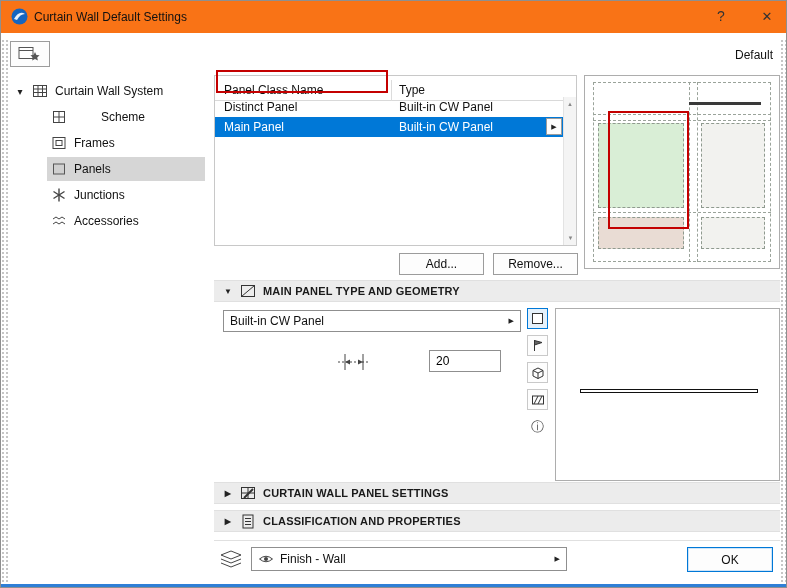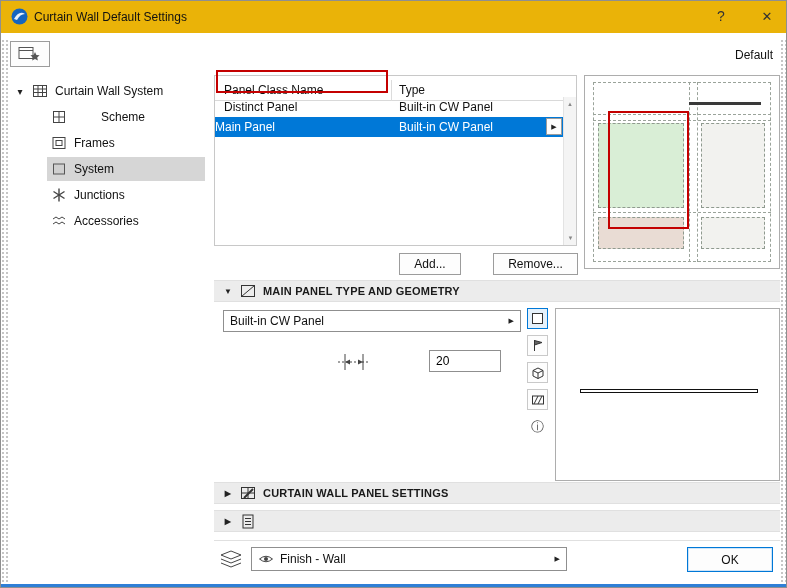--- a/index.html
+++ b/index.html
@@ -35,21 +35,21 @@
   .dash{border:1px dashed #8f9a8f;box-sizing:border-box;}
   .redbox{border:2px solid #c40000;background:transparent;}
   svg{display:block;}
   input{font-family:"Liberation Sans",sans-serif;}
 </style>
 </head>
 <body>
 
 <div class="win">
 
-  <div class="abs" style="left:0;top:0;width:787px;height:32px;background:#eab308;">
+  <div class="abs" style="left:0;top:0;width:787px;height:32px;background:#f97316;">
     <span class="abs" style="left:10px;top:7px;">
       <svg width="17" height="17" viewBox="0 0 17 17">
         <circle cx="8.5" cy="8.5" r="8" fill="#1565c0"></circle>
         <path d="M3 11 Q8 2 14 6 Q9 6 6 12 Z" fill="#ffffff" opacity="0.9"></path>
       </svg>
     </span>
     <span class="abs" style="left:33px;top:9px;">Curtain Wall Default Settings</span>
     <div class="abs flex" style="left:703px;top:0;width:34px;height:30px;justify-content:center;font-size:14px;color:#333;">?</div>
     <div class="abs flex" style="left:747px;top:0;width:38px;height:30px;justify-content:center;font-size:13px;color:#333;">✕</div>
   </div>
@@ -105,21 +105,21 @@
       </span>
       <span class="tree-label">Frames</span>
     </div>
 
     <div class="tree-item" style="left:38px;top:82px;width:158px;background:#d6d6d6;">
       <span>
         <svg width="16" height="16" viewBox="0 0 16 16">
           <rect x="2.5" y="3" width="11" height="10" fill="#cfcfcf" stroke="#555"></rect>
         </svg>
       </span>
-      <span class="tree-label">System</span>
+      <span class="tree-label">Panels</span>
     </div>
 
     <div class="tree-item" style="left:38px;top:108px;">
       <span>
         <svg width="16" height="16" viewBox="0 0 16 16" stroke="#444" stroke-width="1.4" fill="none">
           <line x1="8" y1="1.5" x2="8" y2="14.5"></line>
           <line x1="2.5" y1="4.5" x2="13.5" y2="11.5"></line>
           <line x1="13.5" y1="4.5" x2="2.5" y2="11.5"></line>
         </svg>
       </span>
@@ -144,36 +144,36 @@
       <span class="abs" style="left:176px;top:0;width:1px;height:21px;background:#dcdcdc;"></span>
       <span class="abs" style="left:184px;top:3px;">Type</span>
     </div>
 
     <div class="row" style="left:0;top:21px;width:349px;">
       <span style="padding-left:9px;">Distinct Panel</span>
       <span class="abs" style="left:184px;">Built-in CW Panel</span>
     </div>
 
     <div class="row" style="left:0;top:41px;width:349px;background:#0078d7;color:#fff;">
-      <span style="">Main Panel</span>
+      <span style="padding-left:9px;">Main Panel</span>
       <span class="abs" style="left:184px;">Built-in CW Panel</span>
       <span class="abs btn" style="left:331px;top:1px;width:16px;height:17px;">
         <span class="arrow-r">▶</span>
       </span>
     </div>
 
     <div class="abs" style="left:348px;top:21px;width:13px;height:148px;background:#f4f4f4;border-left:1px solid #e3e3e3;">
       <div class="flex" style="height:14px;justify-content:center;font-size:6px;color:#888;">▲</div>
       <div class="abs flex" style="left:0;bottom:0;width:13px;height:14px;justify-content:center;font-size:6px;color:#888;">▼</div>
     </div>
   </div>
 
   <div class="abs redbox" style="left:215px;top:69px;width:172px;height:23px;"></div>
 
-  <div class="abs btn" style="left:398px;top:252px;width:62px;height:22px;">Add...</div>
+  <div class="abs btn" style="left:398px;top:252px;width:85px;height:22px;">Add...</div>
   <div class="abs btn" style="left:492px;top:252px;width:85px;height:22px;">Remove...</div>
 
   <div class="abs" style="left:583px;top:74px;width:196px;height:194px;background:#fff;border:1px solid #adadad;overflow:hidden;">
     <div class="abs dash" style="left:8px;top:6px;width:178px;height:180px;border-color:#9aa39a;"></div>
     <div class="abs" style="left:104px;top:6px;width:1px;height:180px;border-left:1px dashed #9aa39a;"></div>
     <div class="abs" style="left:112px;top:6px;width:1px;height:180px;border-left:1px dashed #9aa39a;"></div>
     <div class="abs" style="left:8px;top:38px;width:178px;height:1px;border-top:1px dashed #9aa39a;"></div>
     <div class="abs" style="left:8px;top:44px;width:178px;height:1px;border-top:1px dashed #9aa39a;"></div>
     <div class="abs" style="left:104px;top:26px;width:72px;height:3px;background:#3a3a3a;"></div>
     <div class="abs dash" style="left:13px;top:47px;width:86px;height:85px;background:#d9eed6;"></div>
@@ -267,20 +267,21 @@
   <div class="abs sec" style="left:213px;top:509px;width:566px;height:22px;">
     <span class="tri">▶</span>
     <span>
       <svg width="16" height="15" viewBox="0 0 16 15" stroke="#333" fill="none">
         <rect x="3" y="1" width="10" height="13"></rect>
         <line x1="5" y1="4.5" x2="11" y2="4.5"></line>
           <line x1="5" y1="7.5" x2="11" y2="7.5"></line>
           <line x1="5" y1="10.5" x2="11" y2="10.5"></line>
       </svg>
     </span>
+    <span>CLASSIFICATION AND PROPERTIES</span>
   </div>
 
   <div class="abs" style="left:213px;top:539px;width:566px;height:1px;background:#e0e0e0;"></div>
 
   <span class="abs" style="left:216px;top:548px;">
     <svg width="28" height="20" viewBox="0 0 28 20" stroke="#444" fill="none">
       <polygon points="4,6 14,2 24,6 14,10"></polygon>
       <polyline points="4,10 14,14 24,10"></polyline>
       <polyline points="4,14 14,18 24,14"></polyline>
     </svg>

